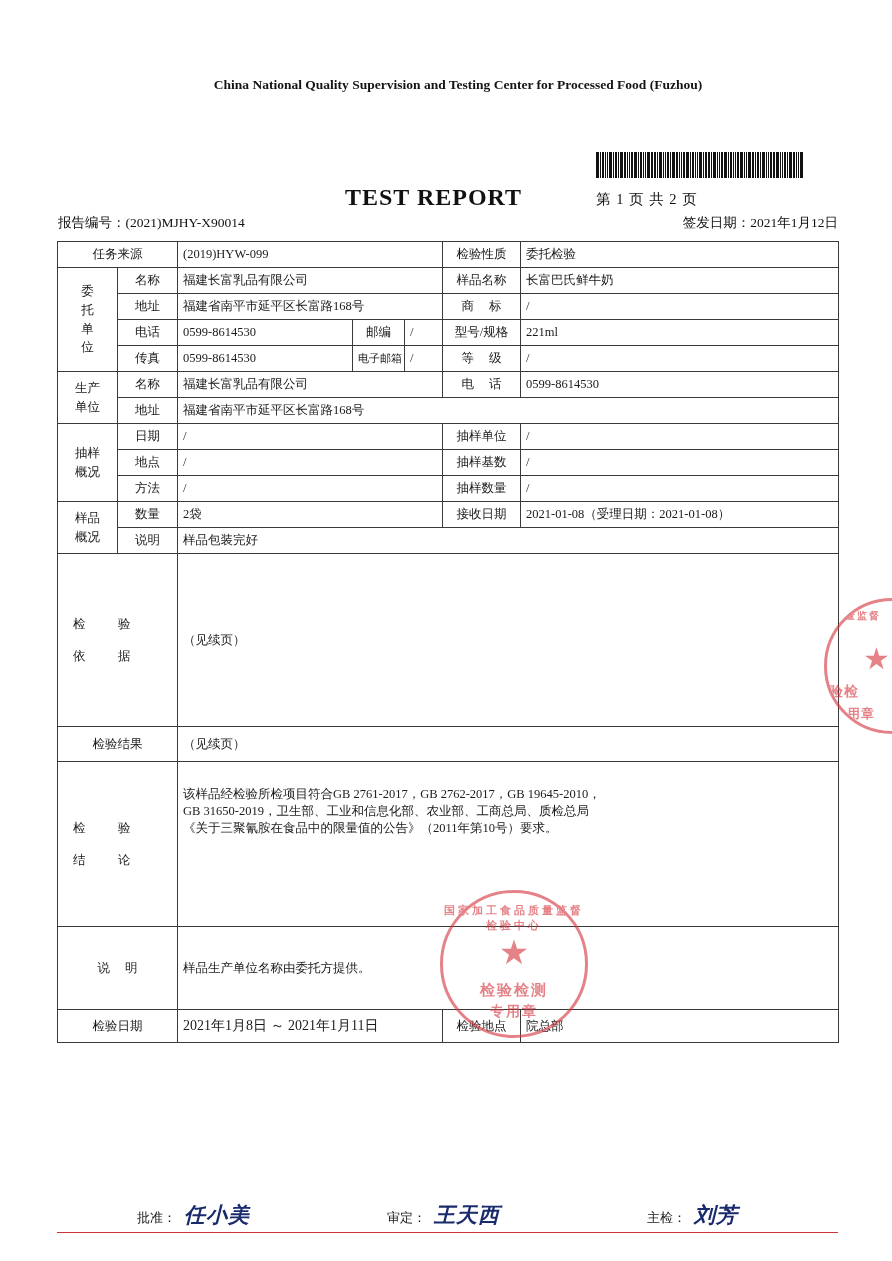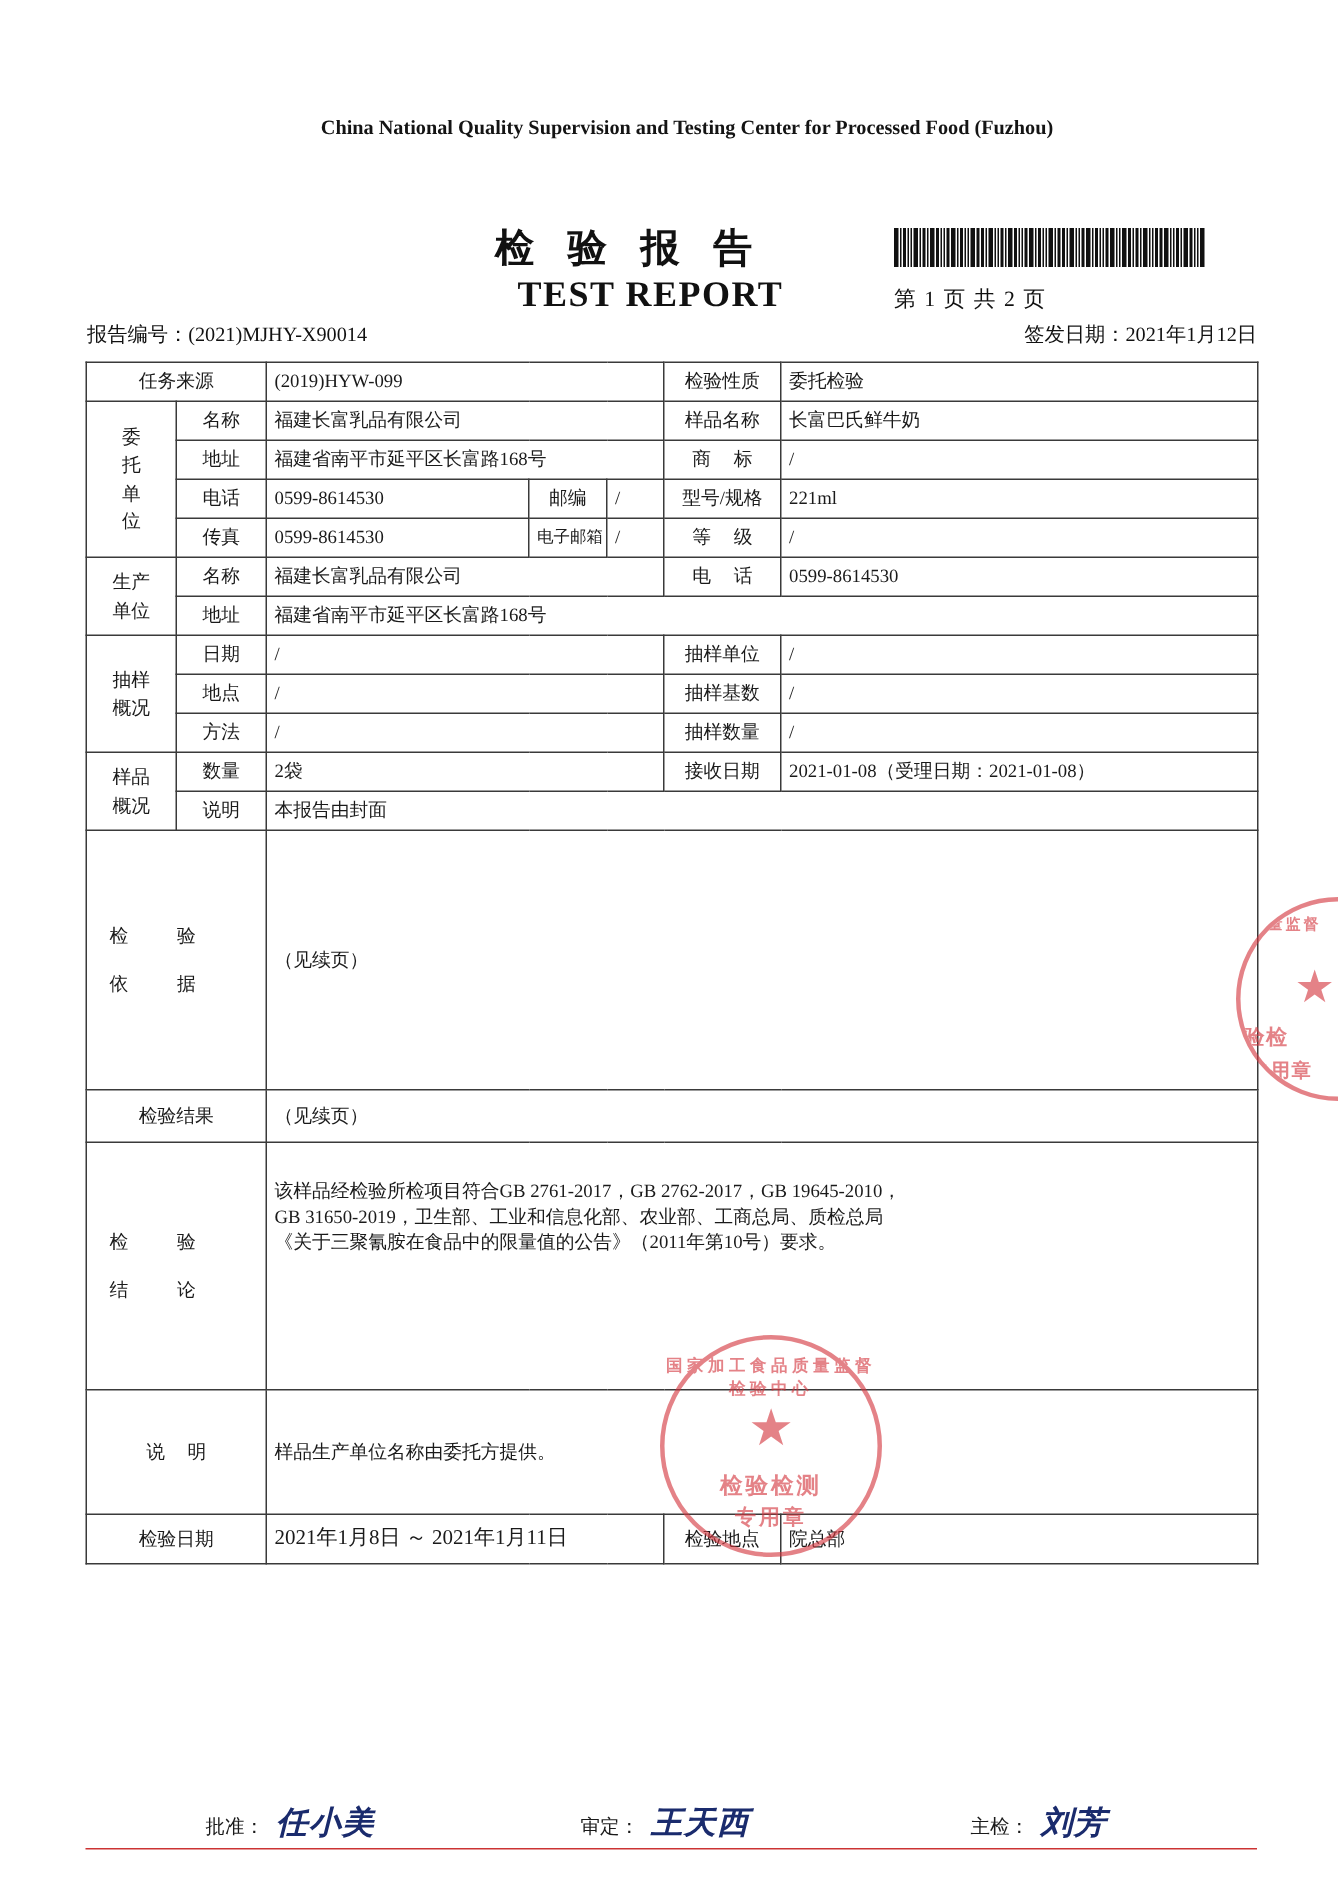--- a/index.html
+++ b/index.html
@@ -264,21 +264,20 @@
 </head>
 <body>
 
 <div class="page">
 
   <div class="header">
     <div class="title-en">China National Quality Supervision and Testing Center for Processed Food (Fuzhou)</div>
   </div>
 
   <div class="report-block">
-    <div class="report-cn">检 验 报 告</div>
     <div class="report-en">TEST REPORT</div>
     <div class="barcode" id="barcode"><span style="width:3px"></span><span style="width:1px"></span><span style="width:2px"></span><span style="width:1px"></span><span style="width:1px"></span><span style="width:3px"></span><span style="width:1px"></span><span style="width:2px"></span><span style="width:1px"></span><span style="width:3px"></span><span style="width:2px"></span><span style="width:1px"></span><span style="width:1px"></span><span style="width:2px"></span><span style="width:3px"></span><span style="width:1px"></span><span style="width:2px"></span><span style="width:1px"></span><span style="width:1px"></span><span style="width:3px"></span><span style="width:2px"></span><span style="width:2px"></span><span style="width:1px"></span><span style="width:3px"></span><span style="width:1px"></span><span style="width:1px"></span><span style="width:2px"></span><span style="width:1px"></span><span style="width:3px"></span><span style="width:2px"></span><span style="width:1px"></span><span style="width:1px"></span><span style="width:2px"></span><span style="width:3px"></span><span style="width:1px"></span><span style="width:2px"></span><span style="width:1px"></span><span style="width:1px"></span><span style="width:3px"></span><span style="width:1px"></span><span style="width:2px"></span><span style="width:2px"></span><span style="width:1px"></span><span style="width:3px"></span><span style="width:1px"></span><span style="width:1px"></span><span style="width:2px"></span><span style="width:3px"></span><span style="width:1px"></span><span style="width:2px"></span><span style="width:1px"></span><span style="width:1px"></span><span style="width:2px"></span><span style="width:3px"></span><span style="width:1px"></span><span style="width:1px"></span><span style="width:3px"></span><span style="width:2px"></span><span style="width:1px"></span><span style="width:2px"></span><span style="width:1px"></span><span style="width:3px"></span><span style="width:1px"></span><span style="width:1px"></span><span style="width:2px"></span><span style="width:2px"></span><span style="width:3px"></span><span style="width:1px"></span><span style="width:1px"></span><span style="width:2px"></span><span style="width:1px"></span><span style="width:3px"></span><span style="width:2px"></span><span style="width:1px"></span><span style="width:1px"></span><span style="width:3px"></span></div>
     <div class="page-count">第 1 页  共 2 页</div>
   </div>
 
   <div class="meta-row">
     <div class="meta-left">报告编号：(2021)MJHY-X90014</div>
     <div class="meta-right">签发日期：2021年1月12日</div>
   </div>
 
@@ -383,21 +382,21 @@
             <span>样品</span>
             <span>概况</span>
           </td>
         <td class="lbl">数量</td>
         <td class="val" colspan="3">2袋</td>
         <td class="lbl">接收日期</td>
         <td class="val">2021-01-08（受理日期：2021-01-08）</td>
       </tr>
       <tr>
         <td class="lbl">说明</td>
-        <td class="val" colspan="5">本报告由封面</td>
+        <td class="val" colspan="5">样品包装完好</td>
       </tr>
 
       <tr>
         <td class="tall-lbl" colspan="2" style="height:172px">
             <span>检　验</span>
             <span>依　据</span>
           </td>
         <td class="val" colspan="5" style="height:172px;vertical-align:middle">（见续页）</td>
       </tr>
 

